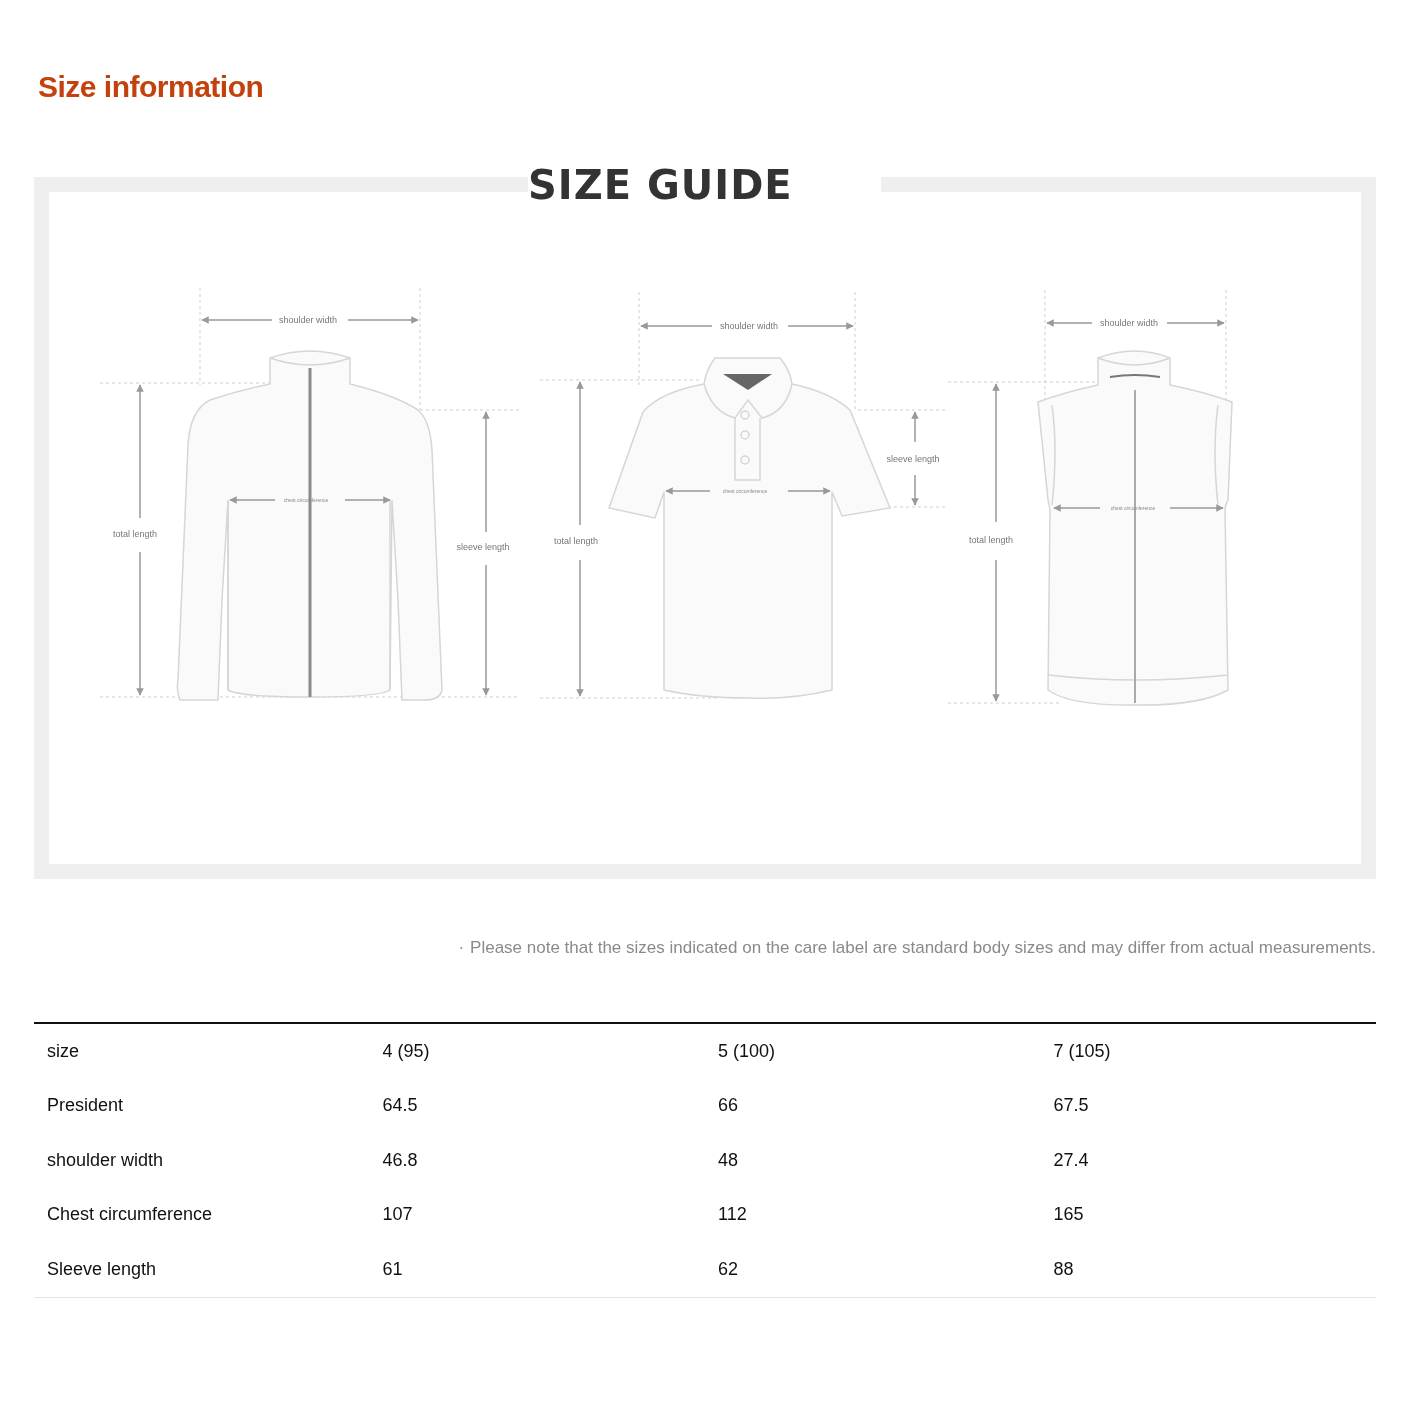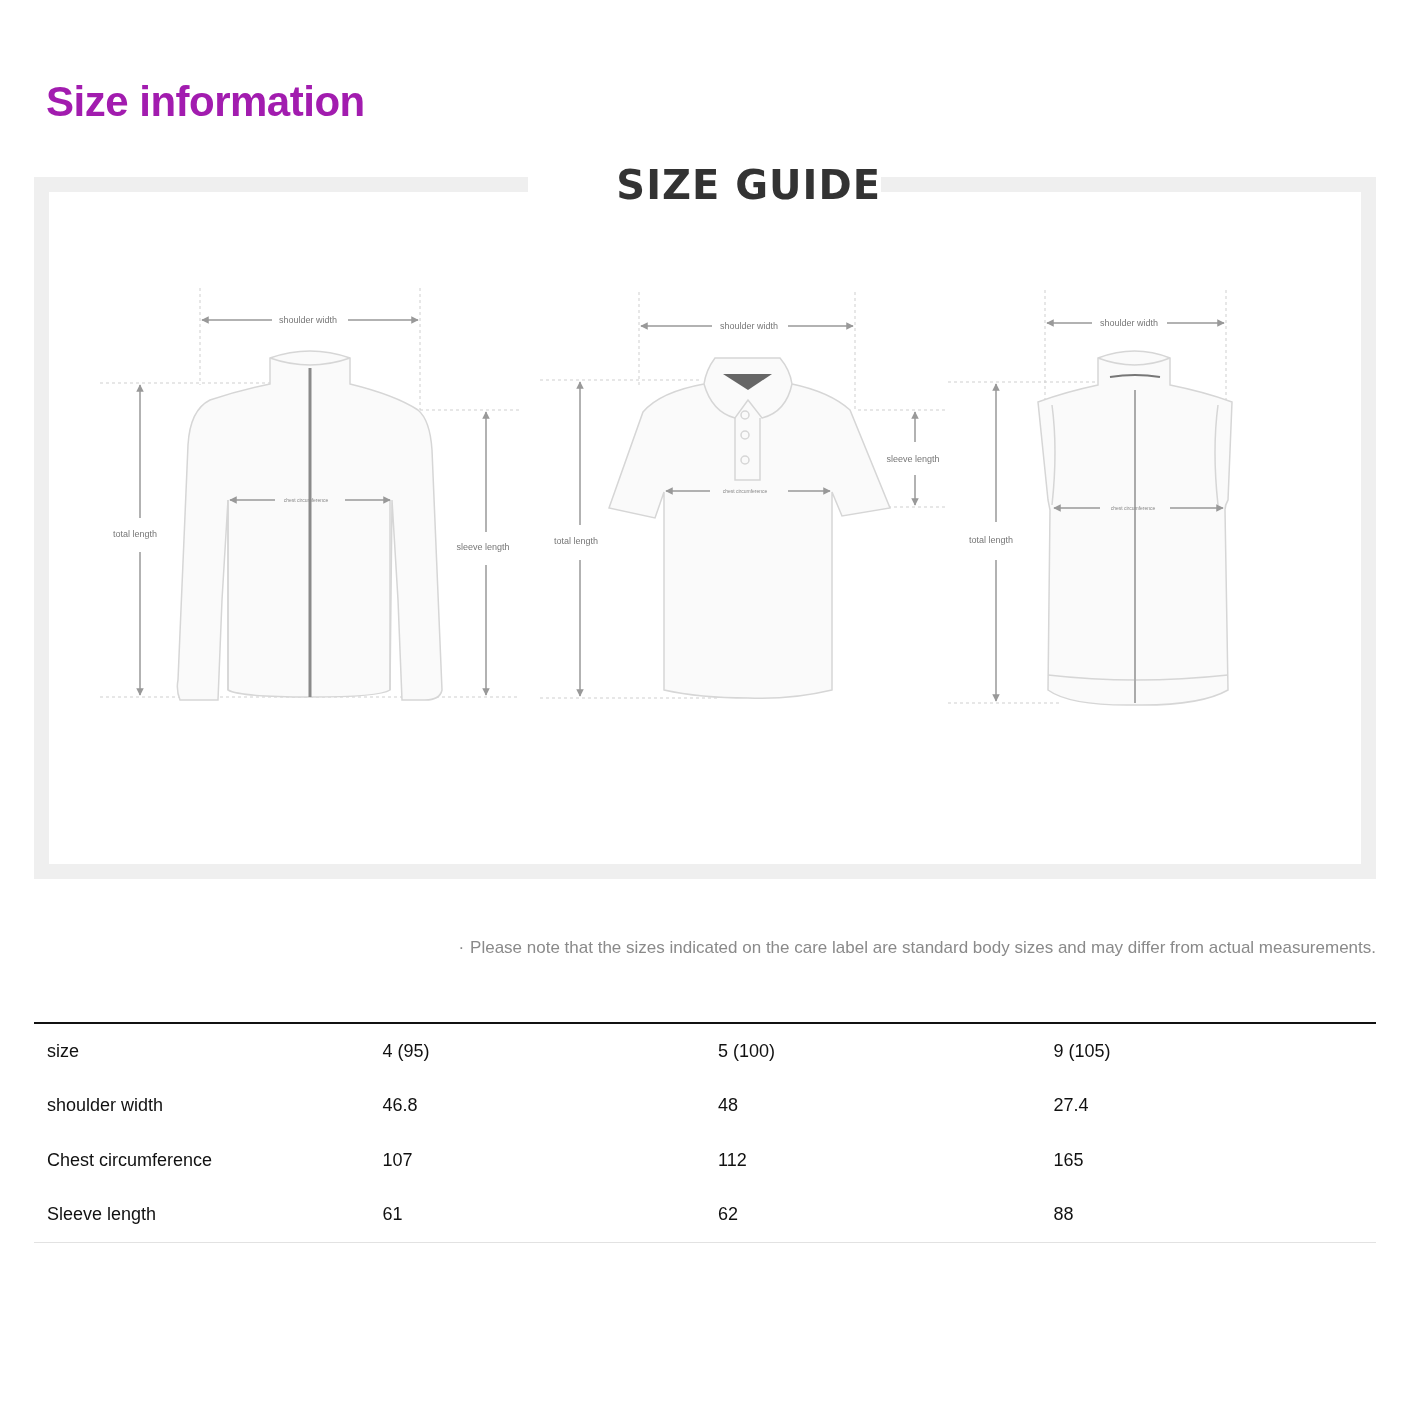--- a/index.html
+++ b/index.html
@@ -1,24 +1,24 @@
 <!DOCTYPE html>
 <html><head>
 <meta charset="utf-8">
 <style>
   html, body { margin: 0; padding: 0; background: #ffffff; }
   body { width: 1414px; height: 1414px; position: relative; overflow: hidden;
          font-family: "Liberation Sans", "DejaVu Sans", sans-serif; color: #111; }
-  .page-title { position: absolute; left: 34px; top: 66px; margin: 12px;
-                font-size: 42px; font-weight: bold; letter-spacing: -0.5px; color: #a21caf; }
+  .page-title { position: absolute; left: 34px; top: 66px; margin: 4px;
+                font-size: 30px; font-weight: bold; letter-spacing: -0.5px; color: #c2410c; }
 
   .guide-frame { position: absolute; left: 34px; top: 177px; width: 1342px; height: 702px;
                  box-sizing: border-box; border: 15px solid #efefef; background: #fff; }
   .guide-title-gap { position: absolute; left: 528px; top: 160px; width: 353px; height: 50px;
-                     background: #fff; display: flex; align-items: center; justify-content: flex-end; }
+                     background: #fff; display: flex; align-items: center; justify-content: flex-start; }
   .guide-title { font-family: "DejaVu Sans", sans-serif; font-size: 40px; font-weight: bold;
                  letter-spacing: 1px; color: #333; }
 
   svg.garments { position: absolute; left: 0; top: 0; }
   .lbl { font-family: "Liberation Sans", sans-serif; font-size: 9px; fill: #777; }
   .lbl-sm { font-family: "Liberation Sans", sans-serif; font-size: 5px; fill: #888; }
 
   .notes { position: absolute; right: 38px; top: 935px; text-align: right;
            font-size: 17px; color: #8a8a8a; line-height: 25px; }
   .notes div { white-space: nowrap; }
@@ -149,21 +149,27 @@
     <span class="bullet">·</span><span>Please note that the sizes indicated on the care label are standard body sizes and may differ from actual measurements.</span>
   </div>
 </div>
 
 <table class="size-table">
   <tbody>
     <tr>
       <td>size</td>
       <td>4 (95)</td>
       <td>5 (100)</td>
-      <td>9 (105)</td>
+      <td>7 (105)</td>
+    </tr>
+    <tr>
+      <td>President</td>
+      <td>64.5</td>
+      <td>66</td>
+      <td>67.5</td>
     </tr>
     <tr>
       <td>shoulder width</td>
       <td>46.8</td>
       <td>48</td>
       <td>27.4</td>
     </tr>
     <tr>
       <td>Chest circumference</td>
       <td>107</td>

